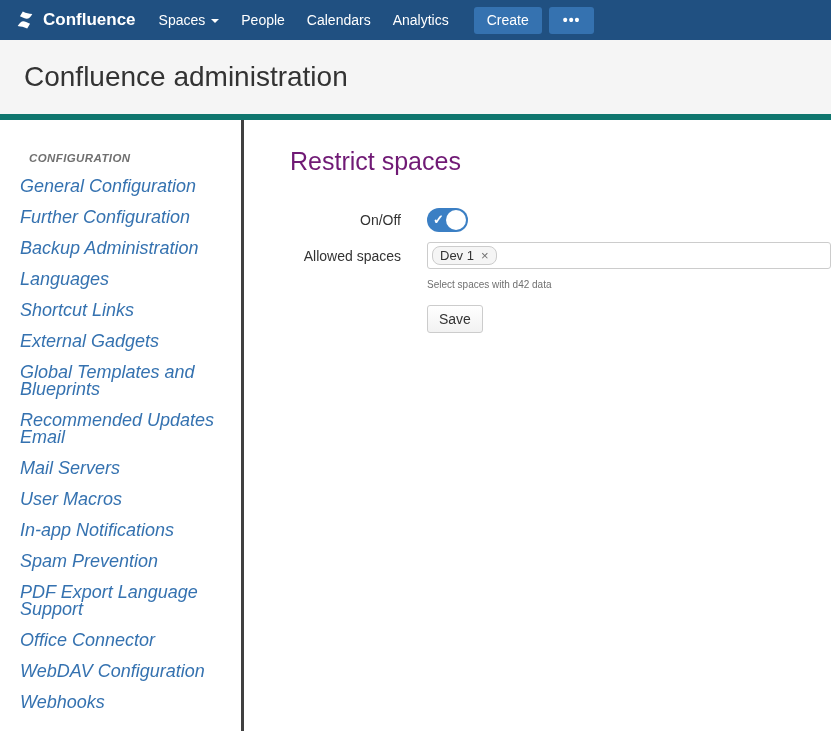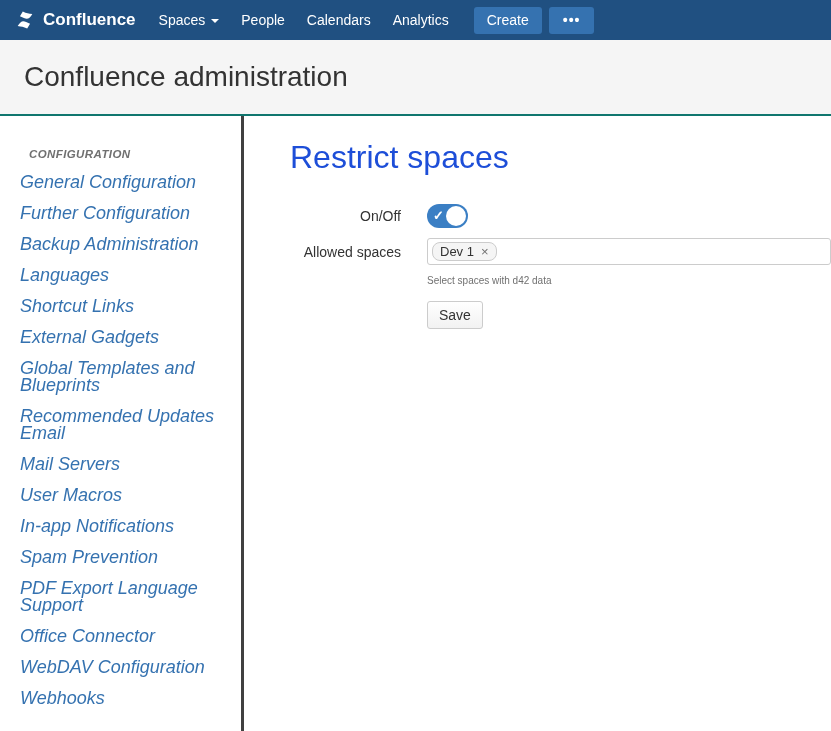--- a/index.html
+++ b/index.html
@@ -46,21 +46,21 @@
     border: none; border-radius: 3px;
     height: 27px; padding: 0 13px;
     cursor: pointer;
   }
   .nav-btn.create { margin-left: 14px; }
   .nav-btn.more { margin-left: 7px; font-weight: bold; letter-spacing: 1px; padding: 0 14px; }
 
   
   .page-header {
     background: var(--page-header-bg, #f5f5f5);
-    border-bottom: 2px solid #0f766e;
+    border-bottom: 6px solid #0f766e;
     padding: 20px 24px;
   }
   .page-header h1 {
     margin: 0; font-size: 28px; line-height: 34px;
     font-weight: normal; color: #333;
   }
 
   
   .page-body { display: flex; height: 616px; }
 
@@ -79,22 +79,22 @@
   .side-list { list-style: none; margin: 14px 0 0; padding: 0 16px 0 20px; }
   .side-list li { margin-bottom: 13px; }
   .side-list a {
     color: var(--link, #3572b0); font-size: 18px; line-height: 17px;
     text-decoration: none; cursor: pointer; display: inline-block;
   }
 
   
   .content { flex: 1; min-width: 0; padding: 26px 0 0 46px; }
   .content h2 {
-    margin: 0 0 32px; font-size: 32px; line-height: 30px;
-    font-weight: normal; color: #1d4ed8;
+    margin: 0 0 32px; font-size: 25px; line-height: 30px;
+    font-weight: normal; color: #701a75;
   }
   .form-row { display: flex; align-items: center; margin-bottom: 10px; }
   .form-label {
     flex: none; width: 111px; margin-right: 26px;
     text-align: right; font-size: 14px; color: #333;
   }
 
   
   .toggle {
     position: relative; width: 41px; height: 24px;

